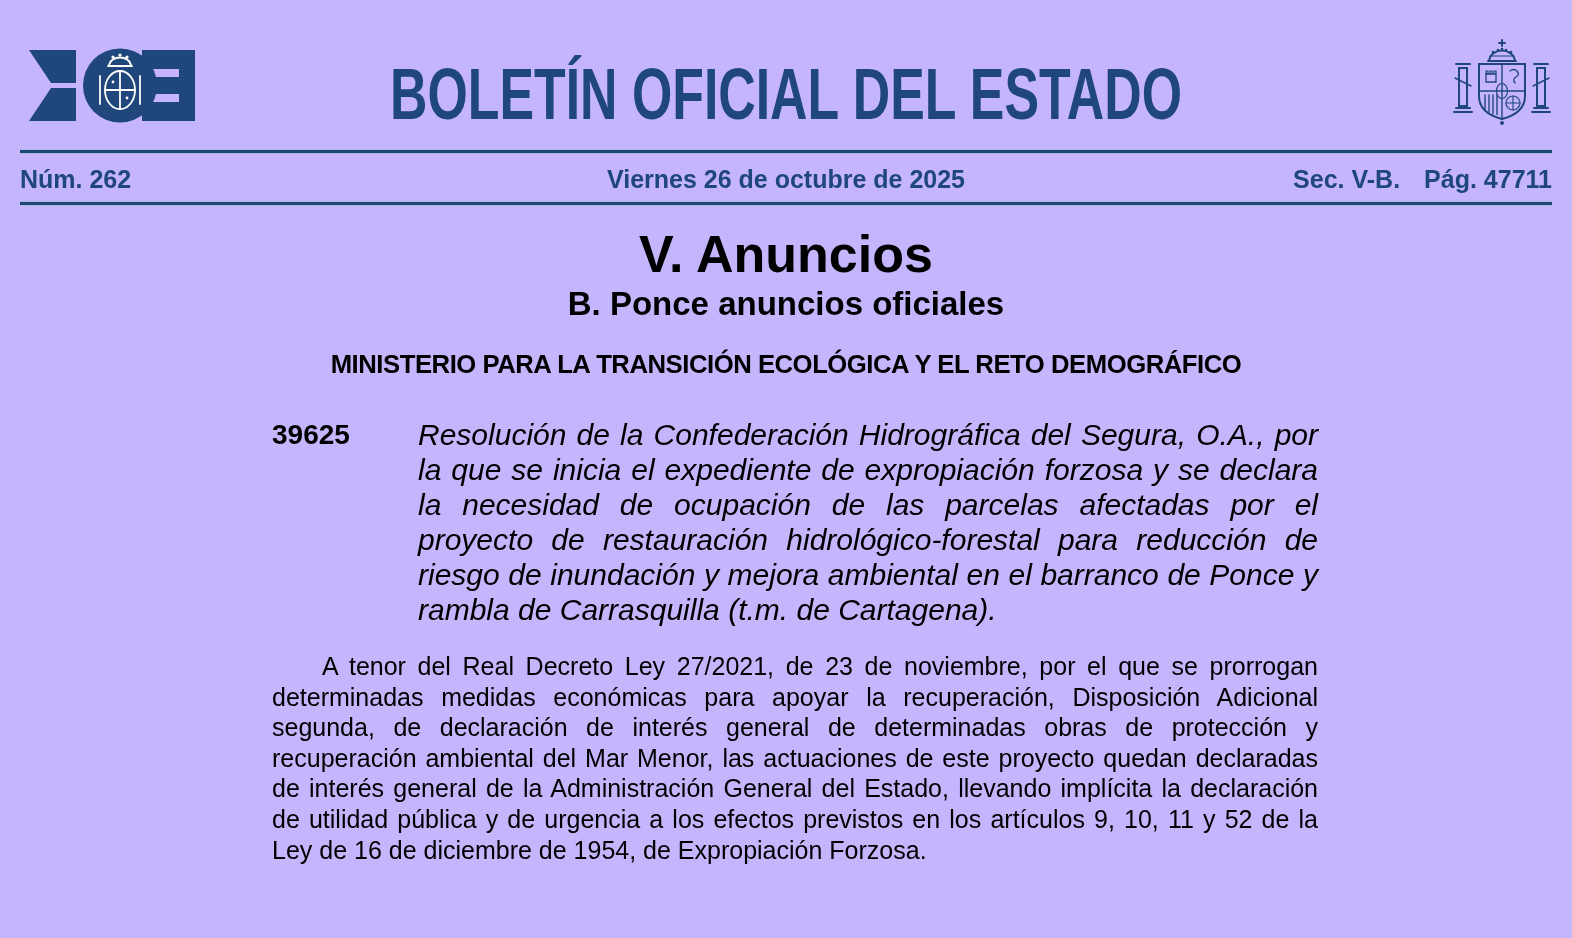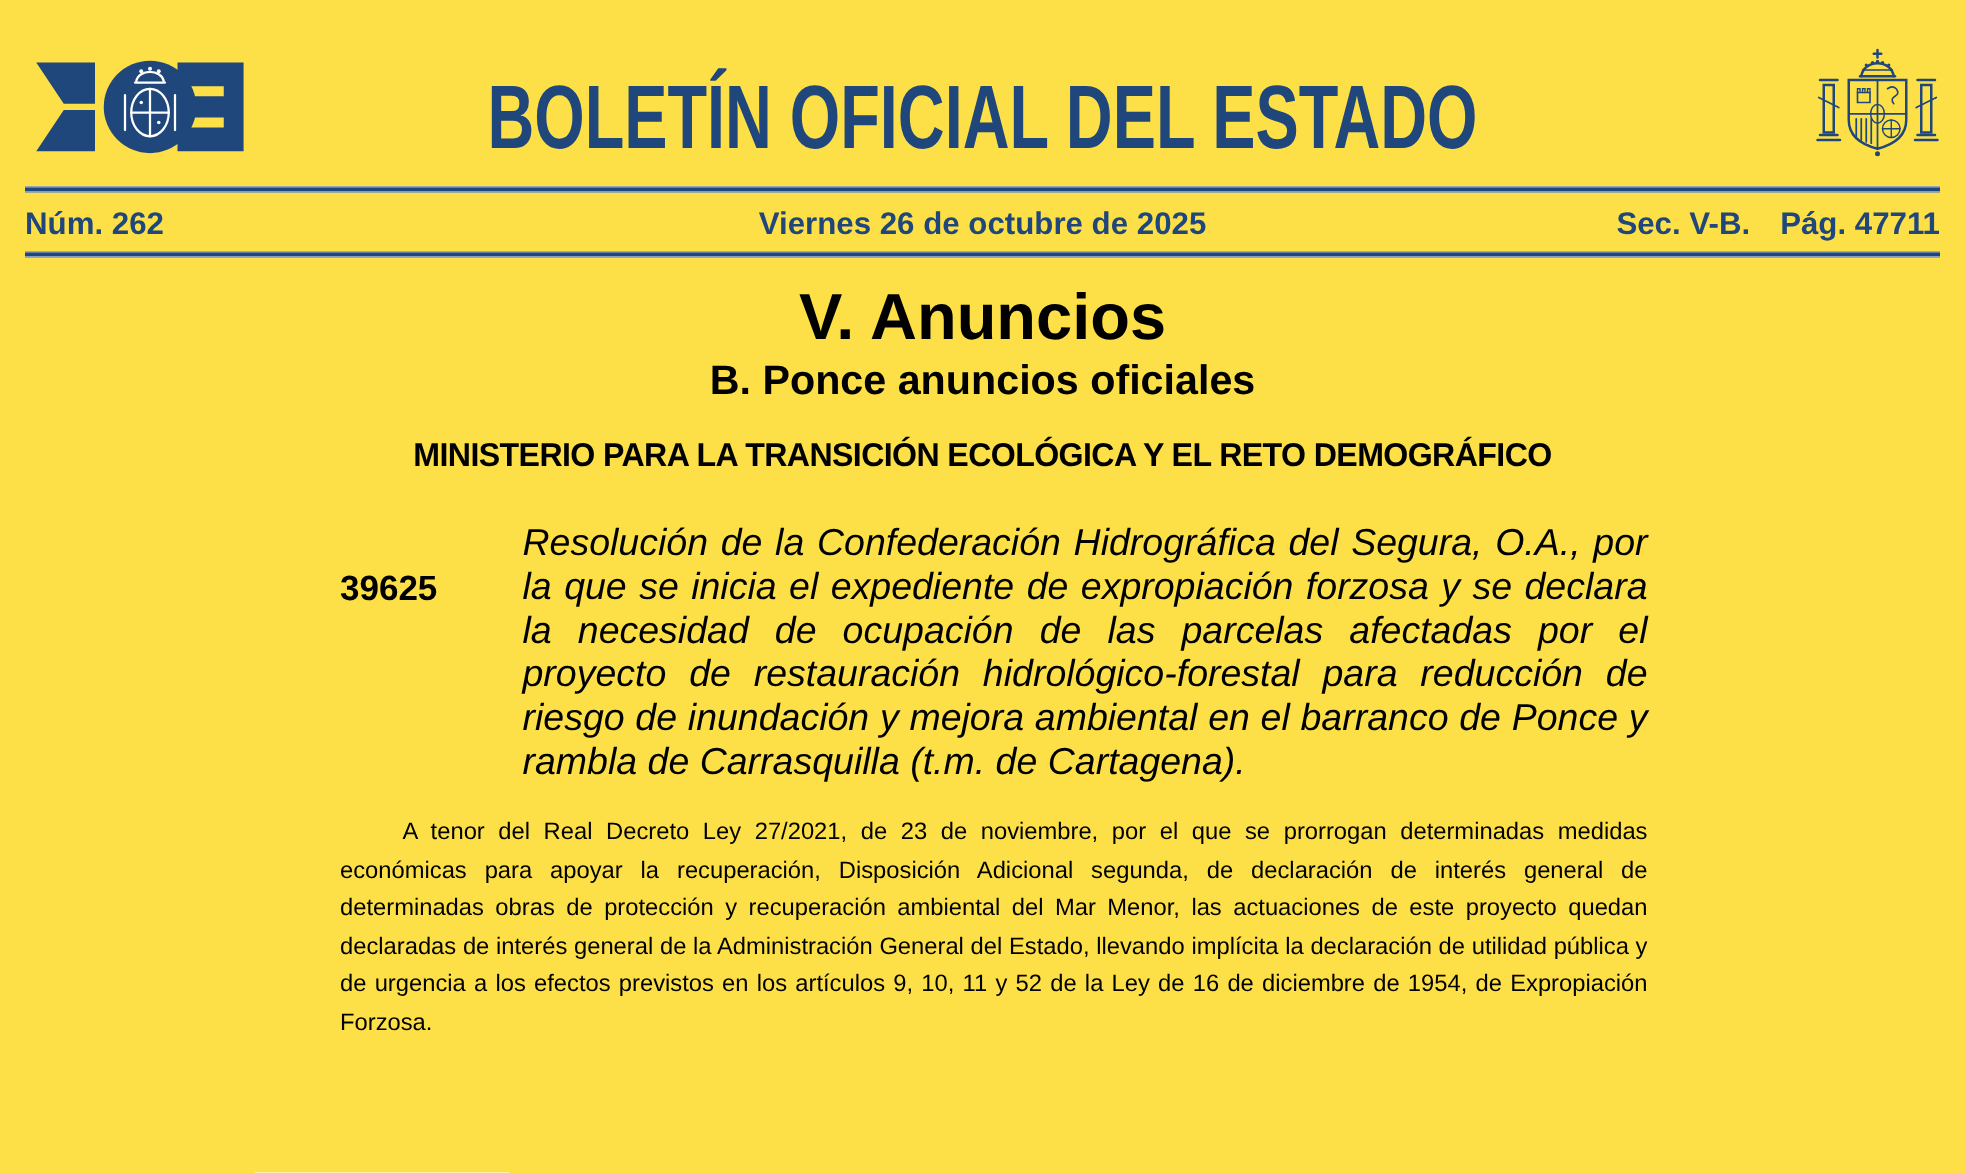--- a/index.html
+++ b/index.html
@@ -6,21 +6,21 @@
     --navy:#20477b;
     --rule-edge:#a9bad5;
     --ink:#000000;
   }
   *{margin:0;padding:0;box-sizing:border-box;}
   html,body{background:#ffffff;}
   body{font-family:"Liberation Sans", sans-serif;}
   .page{
     position:relative;
     width:1572px;height:938px;
-    background:#fde047;
+    background:#c4b5fd;
     overflow:hidden;
     color:var(--ink);
   }
 
   
   .boe-logo{
     position:absolute;left:20px;top:48px;
     width:175px;height:75px;color:var(--navy);
   }
   .masthead-title{
@@ -72,30 +72,30 @@
     transform:scaleX(0.97);
   }
 
   
   .announcement{
     position:absolute;left:272px;top:417px;width:1046px;
     display:flex;align-items:flex-start;
   }
   .item-number{
     width:146px;flex:0 0 146px;
-    font-weight:bold;font-size:28px;line-height:35px;margin-top:36px;
+    font-weight:bold;font-size:28px;line-height:35px;
   }
   .item-title{
     flex:1;
     font-style:italic;font-size:30px;line-height:35px;
     text-align:justify;
   }
   .body-paragraph{
     position:absolute;left:272px;top:651px;width:1046px;
-    font-size:19px;line-height:30.6px;
+    font-size:25px;line-height:30.6px;
     text-align:justify;text-indent:50px;
   }
 </style>
 </head>
 <body>
 
 <div class="page">
 
   <div class="boe-logo">
     <svg viewBox="0 0 175 75" width="175" height="75" aria-hidden="true">

